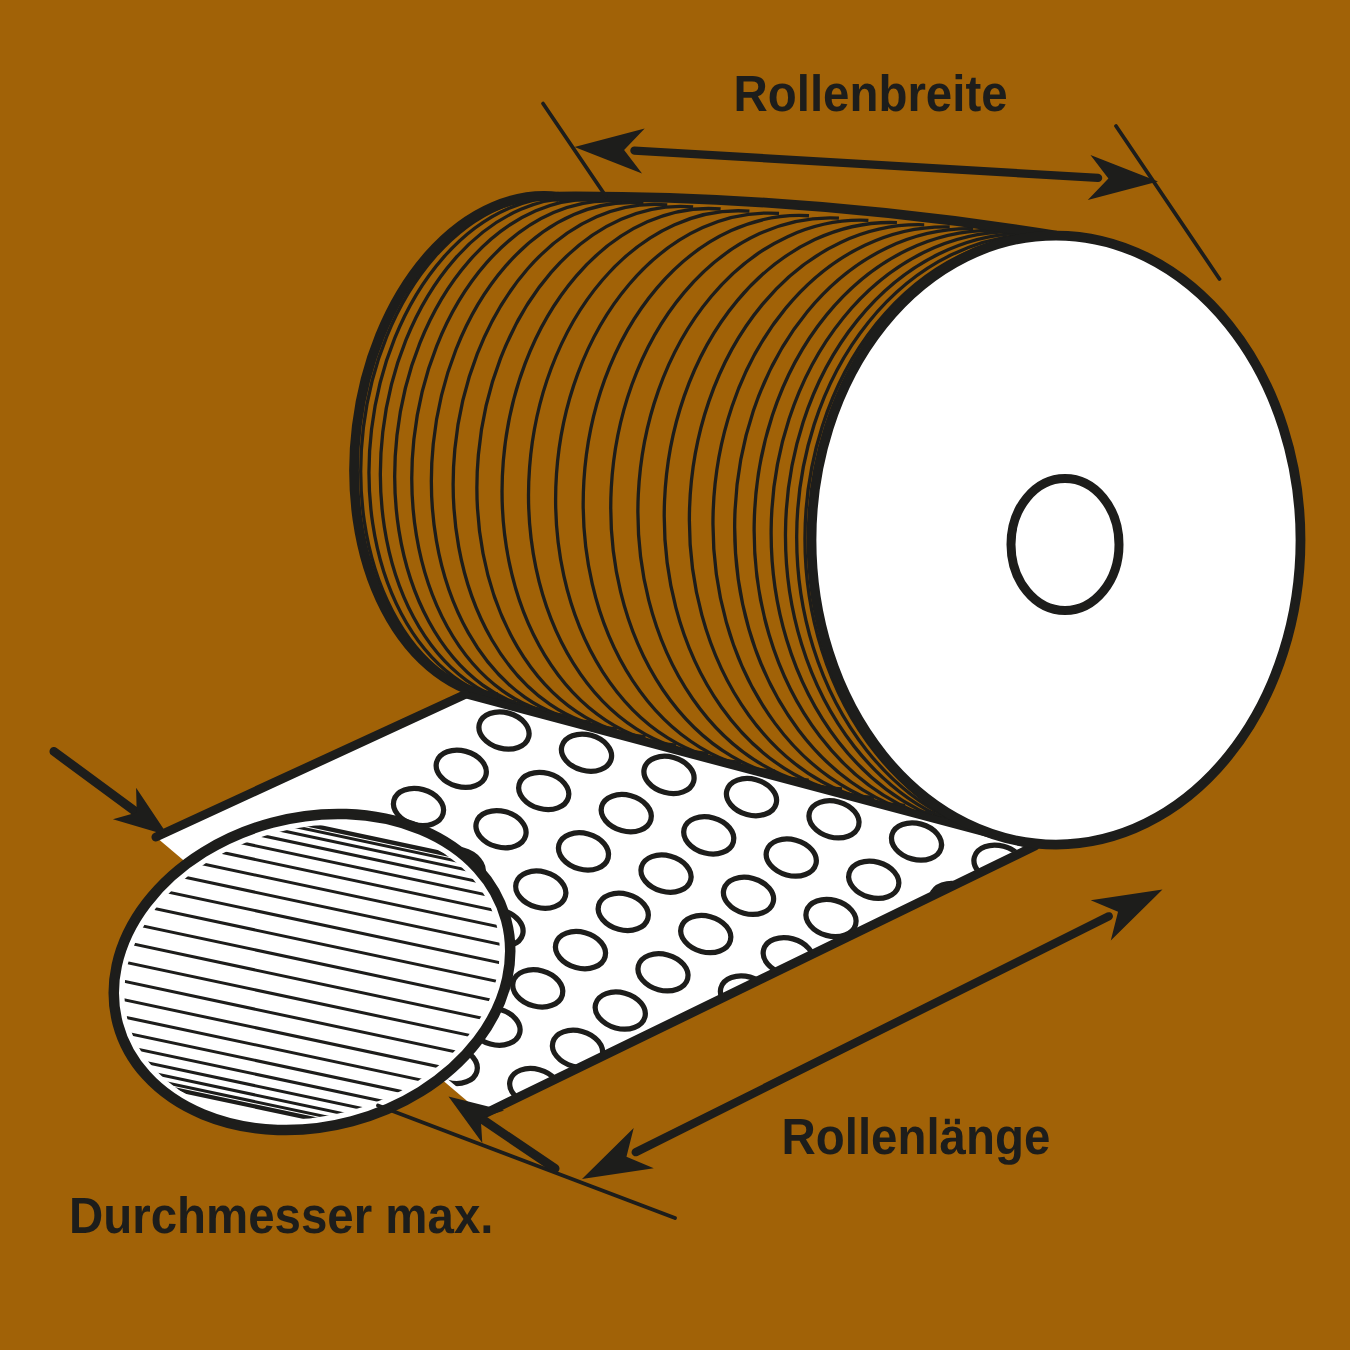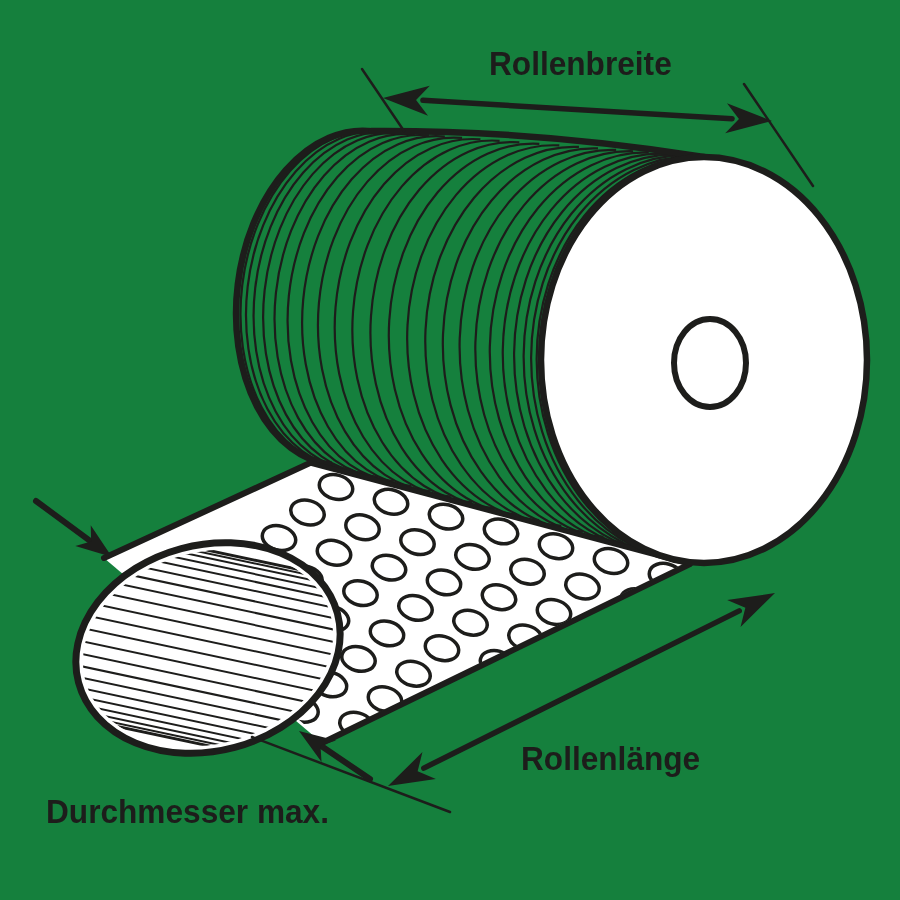--- a/index.html
+++ b/index.html
@@ -1,19 +1,19 @@
 <!DOCTYPE html>
 <html><head>
 <meta charset="utf-8">
 <style>
   html,body{margin:0;padding:0;background:#ffffff;}
   .stage{
     position:relative;
     width:900px;height:900px;
-    background:#15803d;
+    background:#a16207;
     overflow:hidden;
     font-family:"Liberation Sans", sans-serif;
   }
   .stage svg{position:absolute;left:0;top:0;}
   .dim-label{
     position:absolute;
     font-family:"Liberation Sans", sans-serif;
     font-weight:bold;
     font-size:34px;
     color:#1d1d1b;

